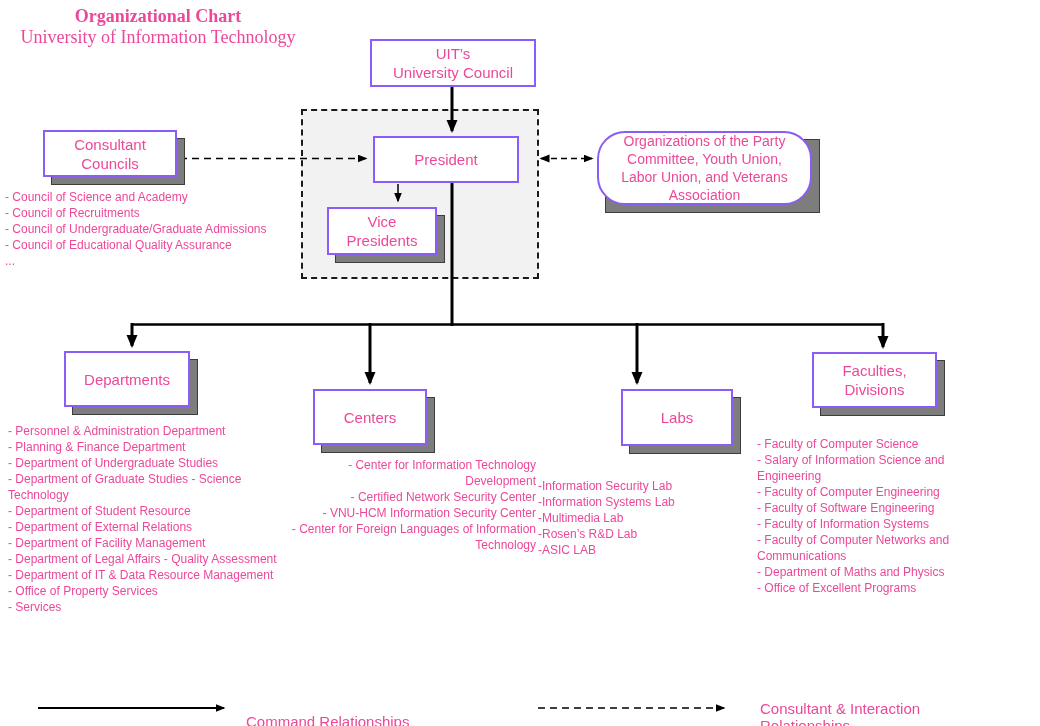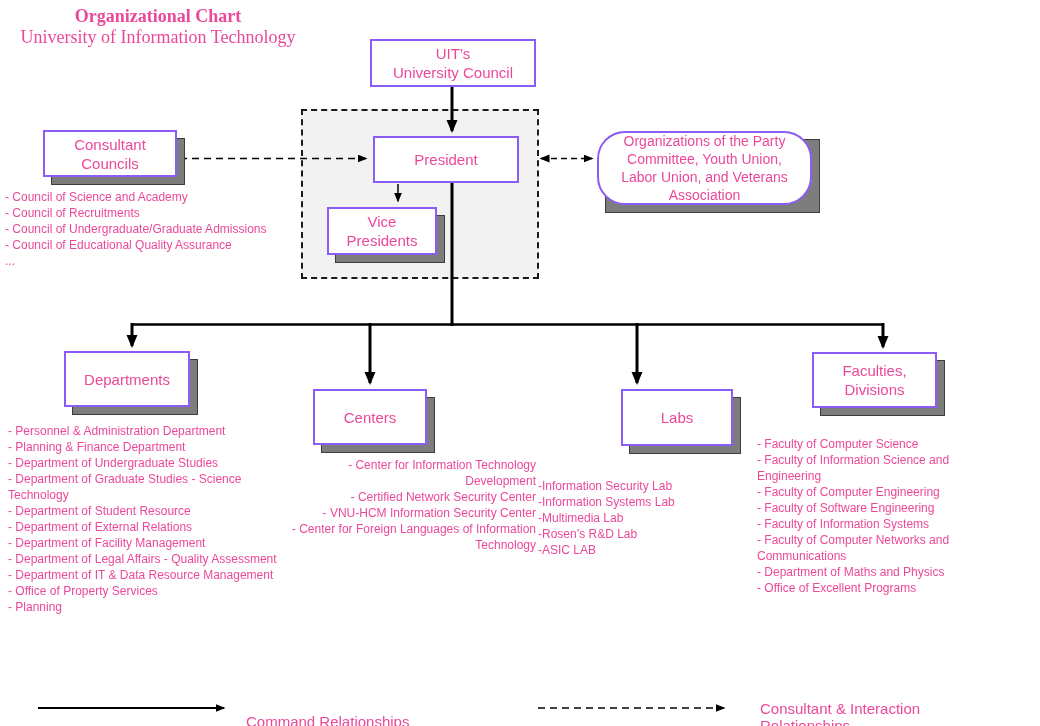--- a/index.html
+++ b/index.html
@@ -133,41 +133,41 @@
     <div>- Personnel &amp; Administration Department</div>
     <div>- Planning &amp; Finance Department</div>
     <div>- Department of Undergraduate Studies</div>
     <div>- Department of Graduate Studies - Science Technology</div>
     <div>- Department of Student Resource</div>
     <div>- Department of External Relations</div>
     <div>- Department of Facility Management</div>
     <div>- Department of Legal Affairs - Quality Assessment</div>
     <div>- Department of IT &amp; Data Resource Management</div>
     <div>- Office of Property Services</div>
-    <div>- Planning</div>
+    <div>- Services</div>
   </div>
 
   <div class="abs list" style="left:284px;top:457px;width:252px;text-align:right;">
     <div>- Center for Information Technology Development</div>
     <div>- Certified Network Security Center</div>
     <div>- VNU-HCM Information Security Center</div>
     <div>- Center for Foreign Languages of Information Technology</div>
   </div>
 
   <div class="abs list" style="left:538px;top:478px;width:210px;">
     <div>-Information Security Lab</div>
     <div>-Information Systems Lab</div>
     <div>-Multimedia Lab</div>
     <div>-Rosen’s R&amp;D Lab</div>
     <div>-ASIC LAB</div>
   </div>
 
   <div class="abs list" style="left:757px;top:436px;width:232px;">
     <div>- Faculty of Computer Science</div>
-    <div>- Faculty of Information Science and Engineering</div>
+    <div>- Salary of Information Science and Engineering</div>
     <div>- Faculty of Computer Engineering</div>
     <div>- Faculty of Software Engineering</div>
     <div>- Faculty of Information Systems</div>
     <div>- Faculty of Computer Networks and Communications</div>
     <div>- Department of Maths and Physics</div>
     <div>- Office of Excellent Programs</div>
   </div>
 
   <div class="abs legend-label" style="left:246px;top:700px;margin-top:13px;">Command Relationships</div>
   <div class="abs legend-label" style="left:760px;top:700px;">Consultant &amp; Interaction Relationships</div>

